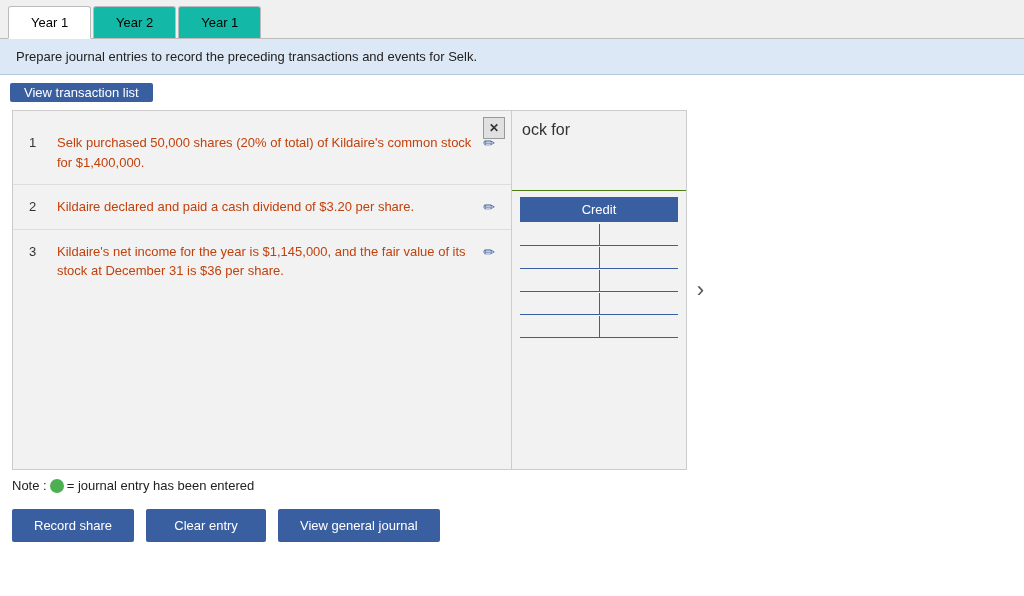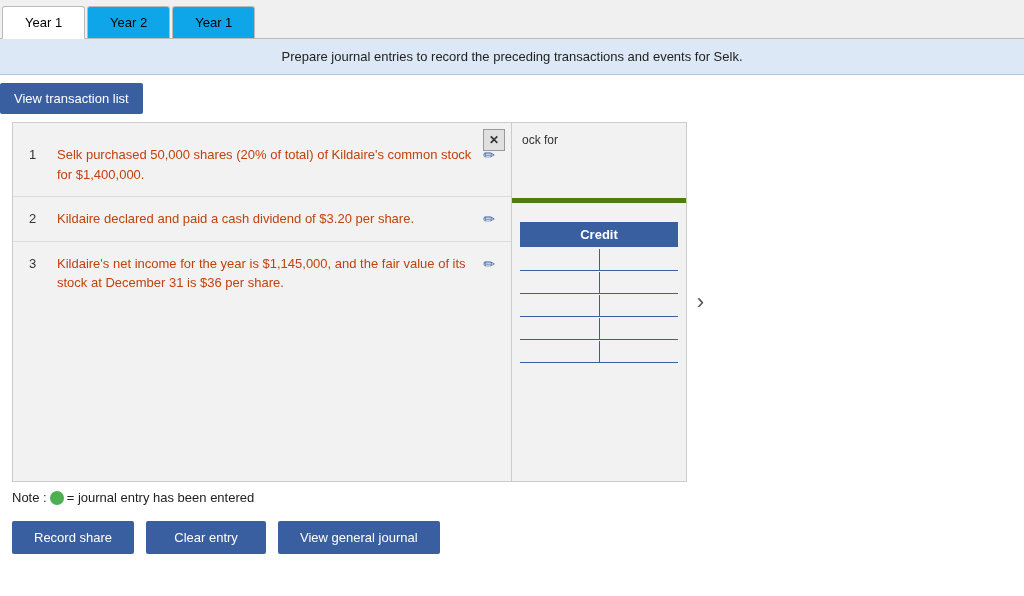--- a/index.html
+++ b/index.html
@@ -4,57 +4,56 @@
   <style>
     * { box-sizing: border-box; margin: 0; padding: 0; }
     body { font-family: Arial, sans-serif; font-size: 14px; background: #fff; width: 1024px; height: 596px; overflow: hidden; }
 
     
     .tabs-bar {
       display: flex;
       border-bottom: 1px solid #bbb;
       background: #f0f0f0;
       padding-top: 6px;
-      padding-left: 2px;
+      padding-left: 8px;
     }
     .tab {
       padding: 8px 22px;
       border: 1px solid #bbb;
       border-bottom: none;
-      background: #0ea5e9;
+      background: #14b8a6;
       cursor: pointer;
       margin-right: 2px;
       font-size: 13px;
       border-radius: 3px 3px 0 0;
     }
     .tab.active {
       background: #fff;
       border-bottom: 1px solid #fff;
       margin-bottom: -1px;
     }
 
     
     .info-bar {
       background: #dce8f5;
       padding: 10px 16px;
       font-size: 13px;
       color: #222;
       border-bottom: 1px solid #b0c8e0;
-      text-align: center;
     }
 
     
     .view-transaction-btn {
       background: #3a5fa0;
       color: #fff;
       border: none;
-      padding: 8px 14px;
-      font-size: 13px;
-      cursor: pointer;
-      margin: 8px 0;
+      padding: 2px 14px;
+      font-size: 13px;
+      cursor: pointer;
+      margin: 8px 10px;
       border-radius: 2px;
     }
 
     
     .main-area {
       display: flex;
       position: relative;
       padding: 0 12px;
       gap: 0;
     }
@@ -132,39 +131,38 @@
       top: 50%;
       right: -18px;
       transform: translateY(-50%);
       font-size: 22px;
       color: #555;
       cursor: pointer;
     }
 
     .journal-text-area {
       padding: 10px;
-      font-size: 12px;
+      font-size: 16px;
       color: #333;
       min-height: 80px;
-      border-bottom: 5px solid #4d7c0f;
+      border-bottom: 1px solid #4d7c0f;
     }
 
     
     .credit-section {
       padding: 6px 8px;
     }
     .credit-header {
       background: #3a5fa0;
       color: #fff;
       text-align: center;
       padding: 5px 0;
       font-size: 13px;
-      font-weight: bold;
+      font-weight: normal;
       margin-bottom: 2px;
-      margin-top: 13px;
     }
     .credit-row {
       display: flex;
       border-bottom: 1px solid #3a5fa0;
       height: 22px;
       margin-bottom: 1px;
     }
     .credit-cell {
       flex: 1;
       border-right: 1px solid #3a5fa0;

